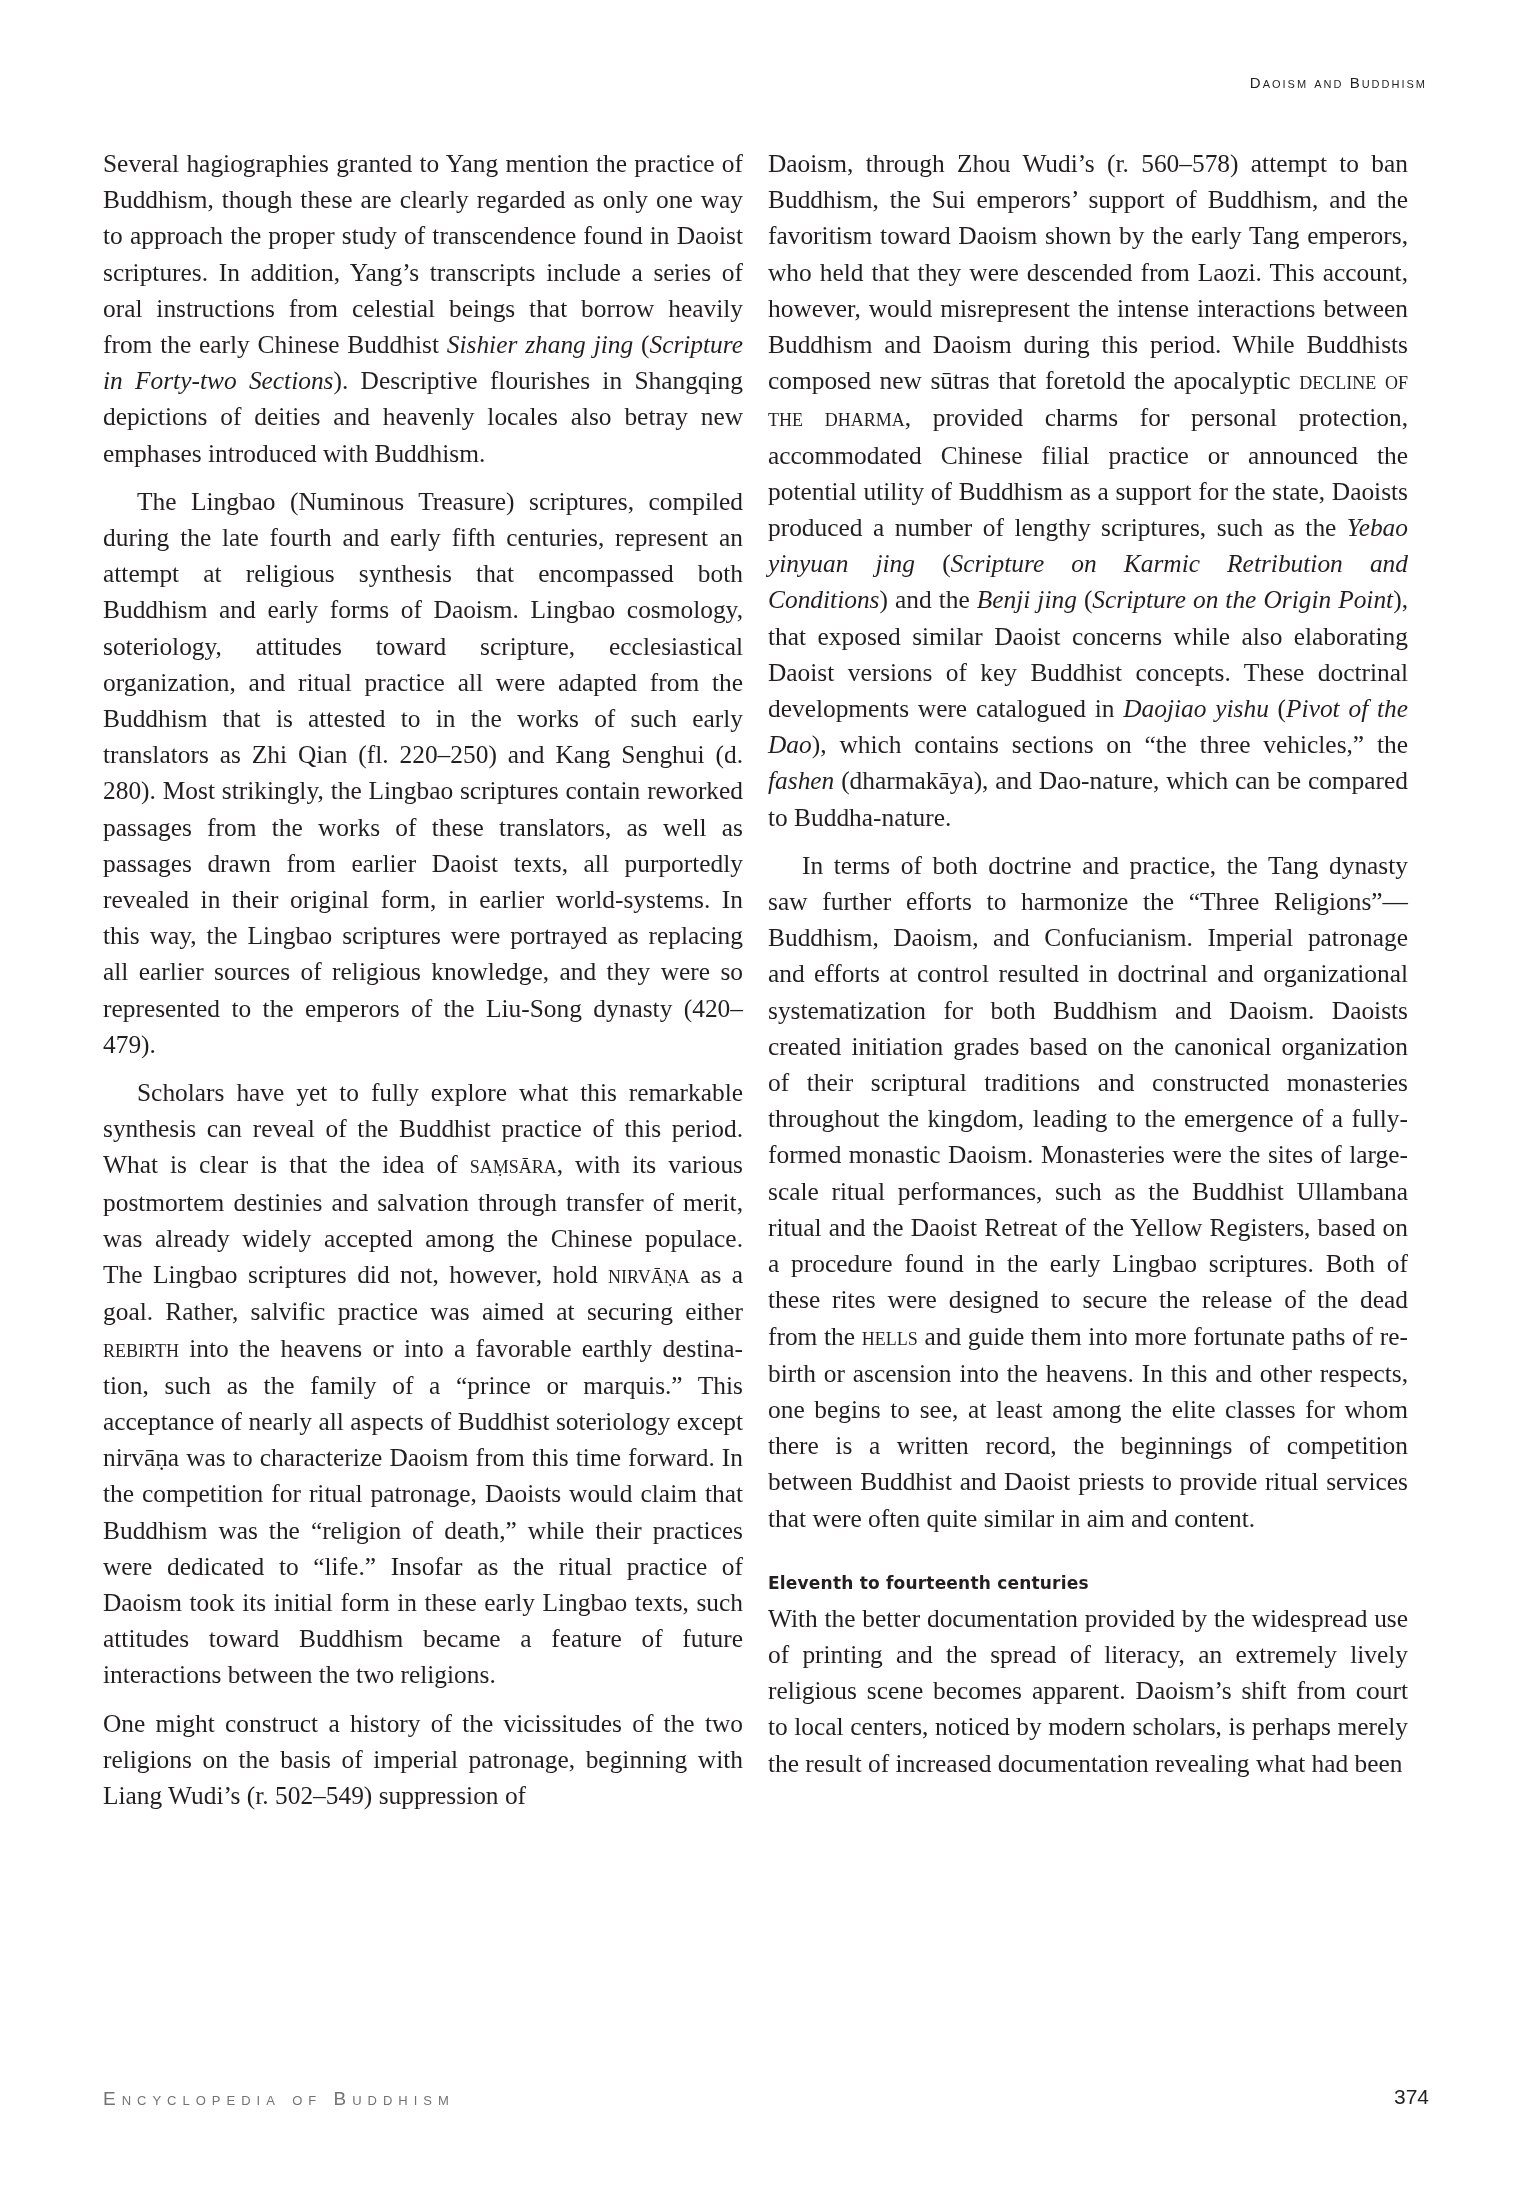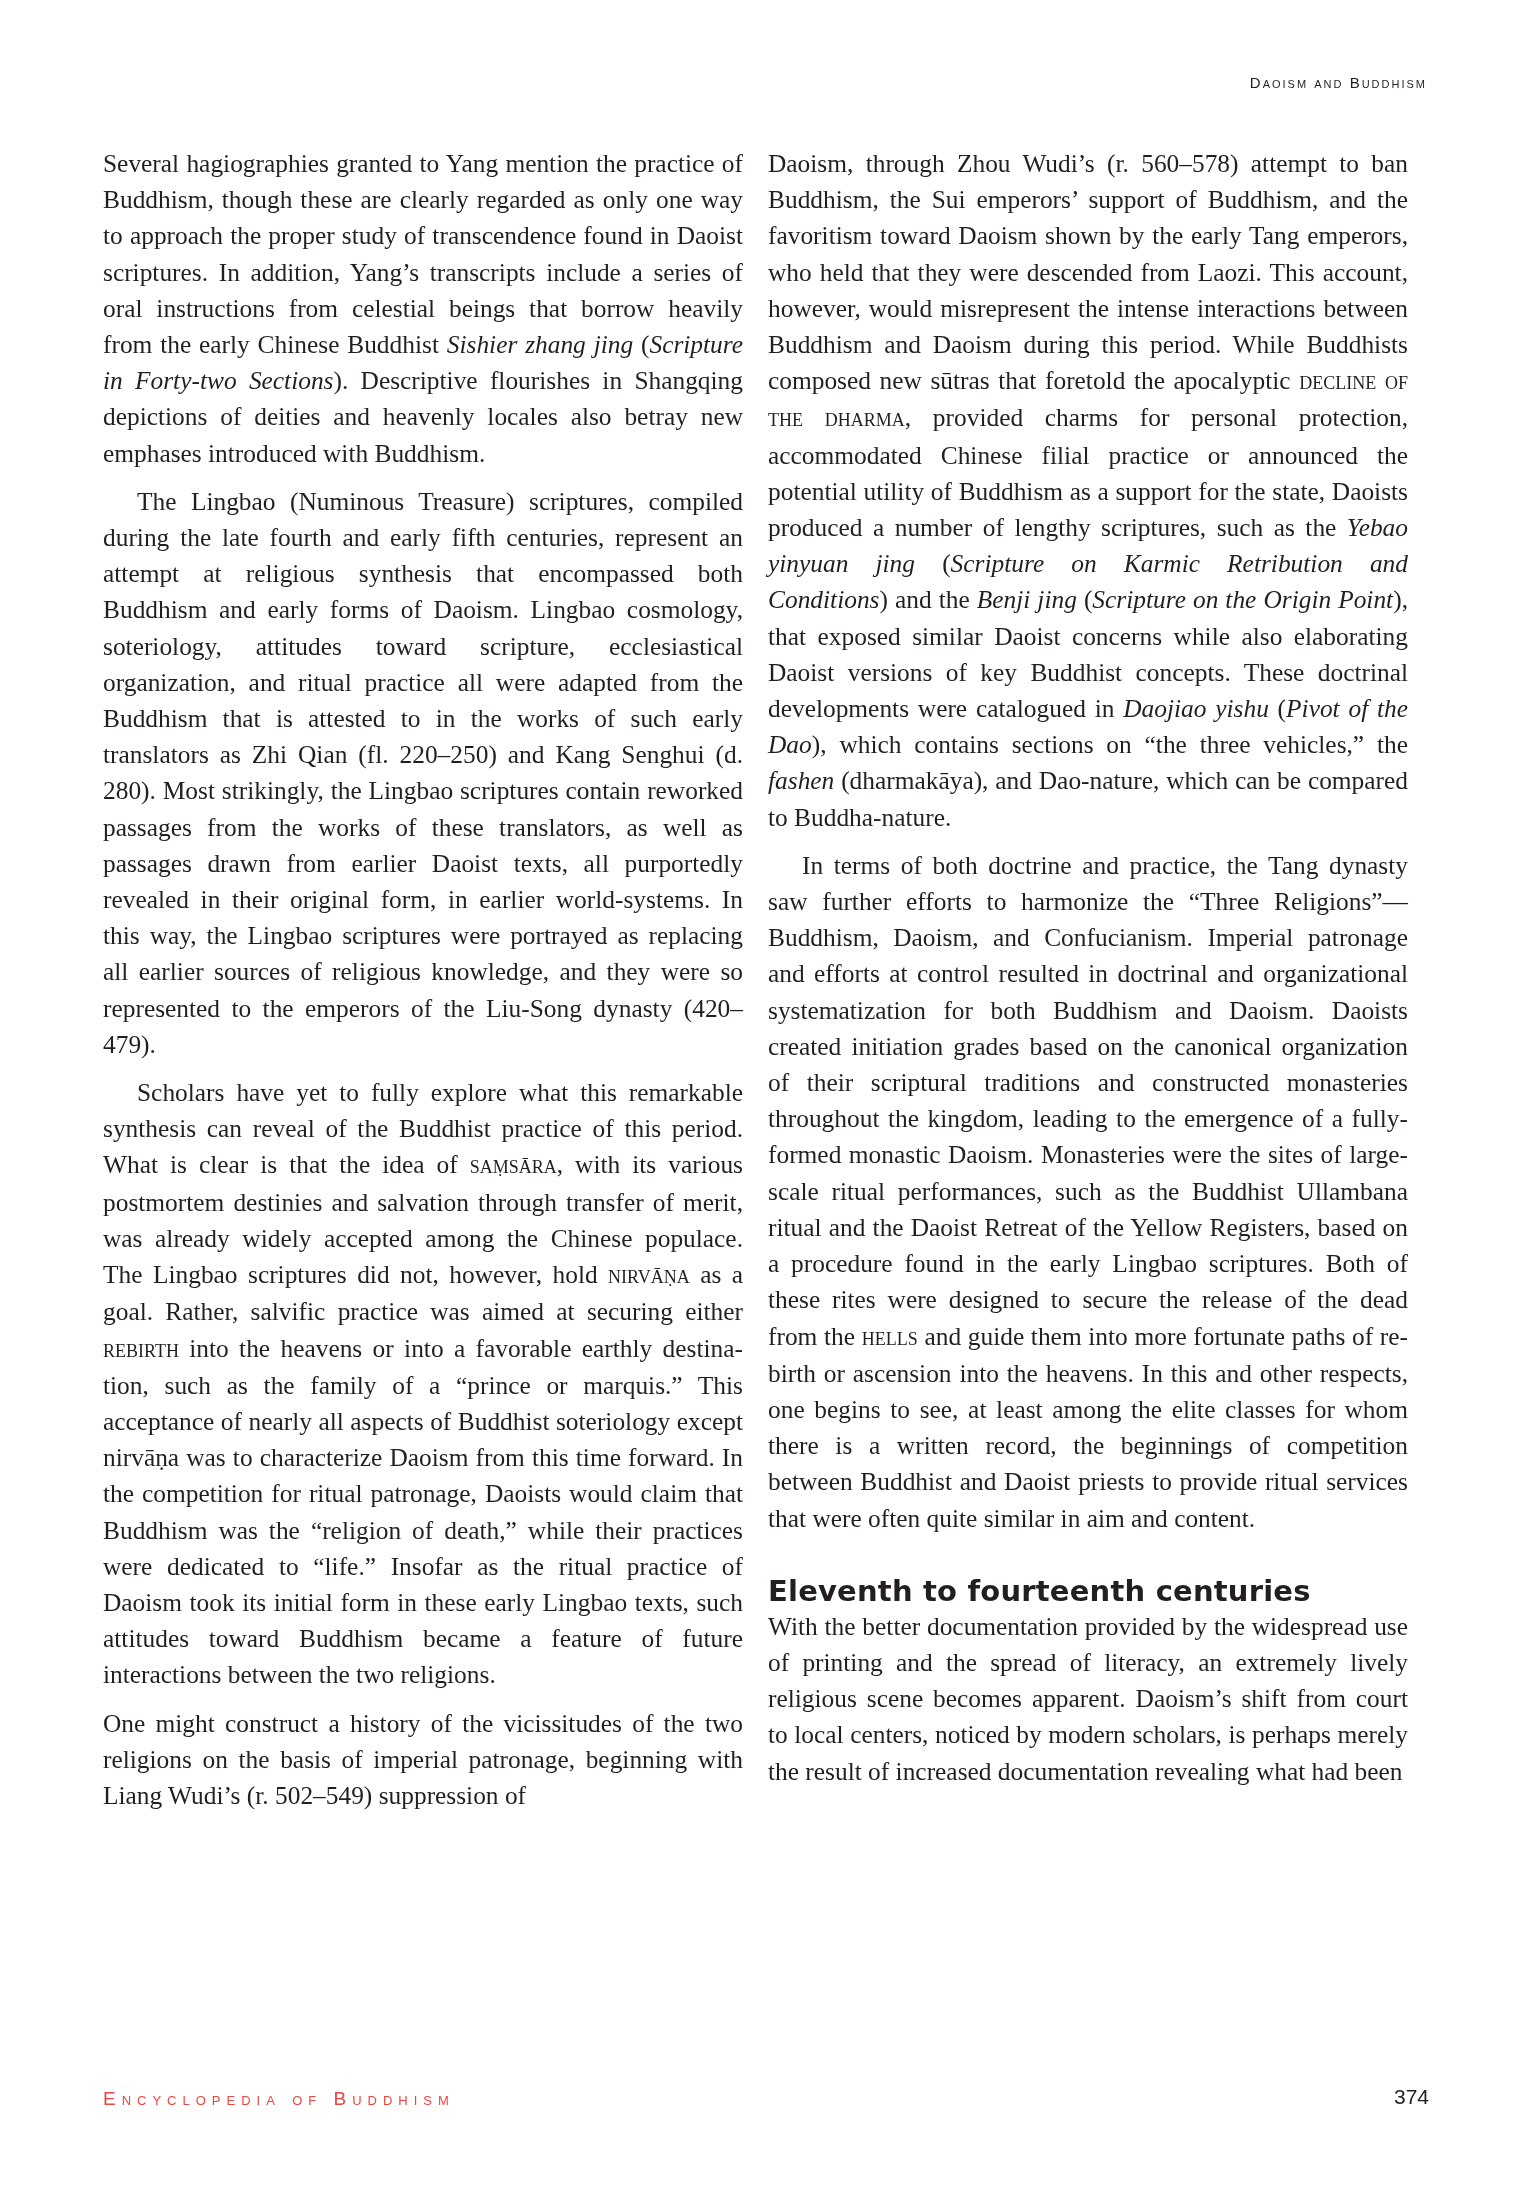--- a/index.html
+++ b/index.html
@@ -15,27 +15,27 @@
     text-align: justify; hyphens: manual;
   }
   .col-left { left: 103px; }
   .col-right { left: 768px; }
   .col p { margin: 0 0 12px 0; }
   .col p.indent { text-indent: 34px; }
   .col p.noindent { text-indent: 0; }
   .sc { font-variant: small-caps; text-transform: lowercase; font-size: 26px; }
   .it { font-style: italic; }
   .section-heading {
-    font-family: "DejaVu Sans", sans-serif; font-weight: bold; font-size: 29px;
-    line-height: 34px; margin: 38px 0 0 0; letter-spacing: 0.2px;
+    font-family: "DejaVu Sans", sans-serif; font-weight: bold; font-size: 17px;
+    line-height: 34px; margin: 30px 0 0 0; letter-spacing: 0.2px;
   }
   .footer-title {
     position: absolute; top: 2088px; left: 103px;
     font-family: "Liberation Sans", sans-serif; font-size: 19px;
-    font-variant: small-caps; letter-spacing: 6px; color: #ef4444;
+    font-variant: small-caps; letter-spacing: 6px; color: #737373;
   }
   .page-number {
     position: absolute; top: 2085px; right: 93px;
     font-family: "Liberation Sans", sans-serif; font-size: 21px; color: #231f20;
   }
 </style>
 </head>
 <body>
 
 <div class="running-head">Daoism and Buddhism</div>

